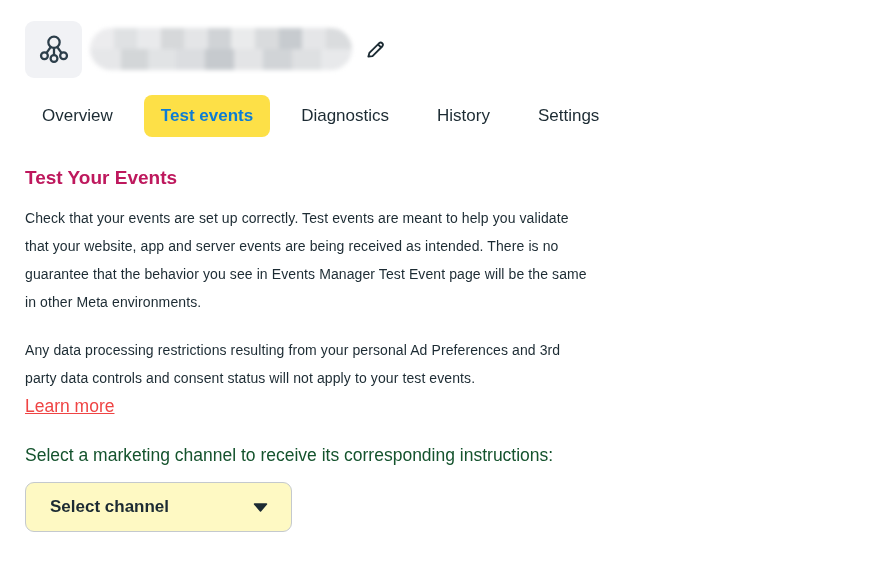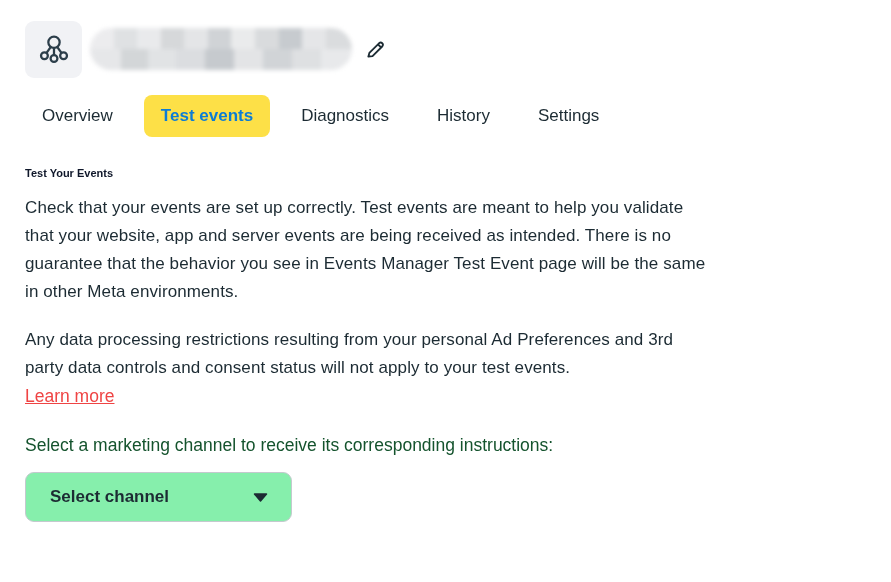--- a/index.html
+++ b/index.html
@@ -41,35 +41,35 @@
   .tabs { display: flex; align-items: center; gap: 14px; margin-top: 17px; }
   .tab {
     font-size: 17px; color: #1c2b33;
     padding: 11px 17px; border-radius: 8px;
     cursor: pointer; white-space: nowrap;
   }
   .tab.active { background: #fde047; color: #0c7cd5; font-weight: bold; }
 
   
   .content { margin-top: 30px; }
-  .page-title { font-size: 11px; font-weight: bold; color: #0f172a; }
+  .page-title { font-size: 19px; font-weight: bold; color: #be185d; }
   .para { margin-top: 15px; }
-  .para-line { font-size: 17px; line-height: 28px; letter-spacing: 0.1px; color: #1c2b33; }
+  .para-line { font-size: 14px; line-height: 28px; letter-spacing: 0.1px; color: #1c2b33; }
   .para.second { margin-top: 20px; }
   .learn-more {
     display: inline-block;
     font-size: 17.5px; line-height: 28px;
     color: #ef4444; text-decoration: underline; cursor: pointer;
   }
   .channel-label { margin-top: 21px; font-size: 17.5px; line-height: 28px; color: #14532d; }
 
   .dropdown {
     margin-top: 13px;
     width: 267px; height: 50px;
-    background: #86efac;
+    background: #fef9c3;
     border: 1px solid #c4c9ce; border-radius: 9px;
     display: flex; align-items: center; justify-content: space-between;
     padding: 0 23px 0 24px;
     cursor: pointer;
     font-family: "Liberation Sans", sans-serif;
   }
   .dropdown-value { font-size: 17px; font-weight: bold; color: #1c2b33; }
 </style>
 </head>
 <body>

